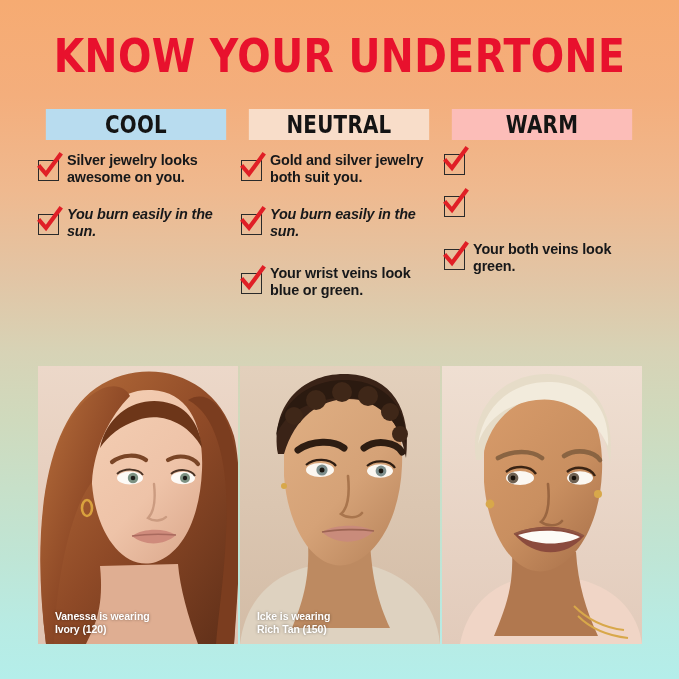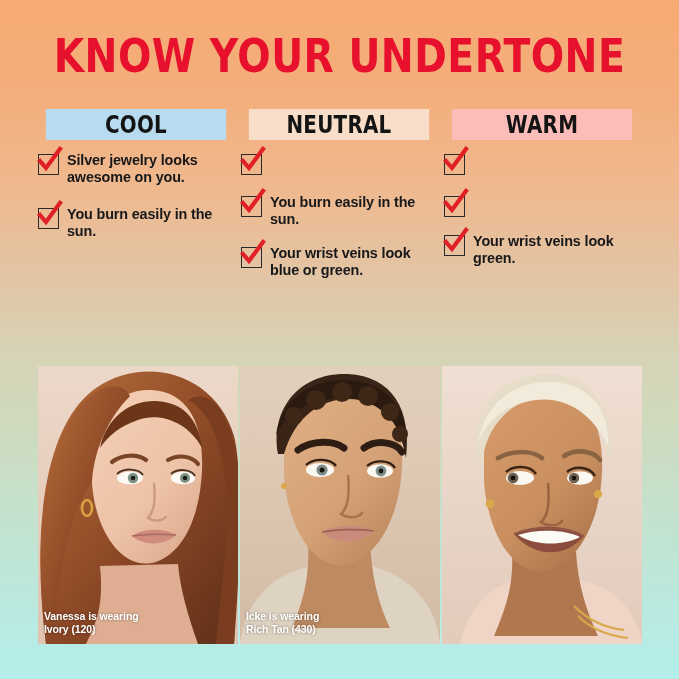--- a/index.html
+++ b/index.html
@@ -83,21 +83,21 @@
     left: 38px;
     width: 620px;
     display: flex;
     gap: 7px;
   }
   .column {
     width: 196px;
   }
   .check-item {
     display: flex;
-    align-items: flex-start;
+    align-items: center;
     margin-bottom: 18px;
   }
   .check-item:last-child { margin-bottom: 0; }
 
   .checkbox {
     position: relative;
     flex: 0 0 auto;
     width: 19px;
     height: 19px;
     border: 1.6px solid #2a2a2a;
@@ -117,42 +117,42 @@
     font-size: 14.4px;
     line-height: 17.4px;
     font-weight: bold;
     color: #17181a;
     letter-spacing: -0.15px;
     font-family: "Liberation Sans", sans-serif;
   }
 
   
   .column .check-item.row1 { margin-bottom: 19px; }
-  .column .check-item.row2 { margin-bottom: 16px; }
+  .column .check-item.row2 { margin-bottom: 24px; font-style: italic; }
 
   
   .photos {
     position: absolute;
     top: 366px;
     left: 38px;
     width: 604px;
     height: 278px;
     display: flex;
     gap: 2px;
   }
   .photo {
     position: relative;
     width: 200px;
     height: 278px;
     overflow: hidden;
     background: #e8d5c6;
   }
   .photo-caption {
     position: absolute;
-    left: 6px;
+    left: 17px;
     bottom: 9px;
     color: #ffffff;
     font-size: 10.5px;
     font-weight: bold;
     line-height: 12.5px;
     letter-spacing: -0.1px;
     text-shadow: 0 0 3px rgba(0,0,0,0.45);
     z-index: 6;
   }
 
@@ -193,20 +193,21 @@
       </div>
     </div>
 
     <div class="column">
       <div class="check-item row1">
         <span class="checkbox">
           <svg viewBox="0 0 26 26">
               <path d="M3 14 L9 21 L23 2" fill="none" stroke="#e01f26" stroke-width="4.2" stroke-linecap="square" stroke-linejoin="miter"></path>
             </svg>
         </span>
+        <span class="check-text">Gold and silver jewelry both suit you.</span>
       </div>
       <div class="check-item row2">
         <span class="checkbox">
           <svg viewBox="0 0 26 26">
               <path d="M3 14 L9 21 L23 2" fill="none" stroke="#e01f26" stroke-width="4.2" stroke-linecap="square" stroke-linejoin="miter"></path>
             </svg>
         </span>
         <span class="check-text">You burn easily in the sun.</span>
       </div>
       <div class="check-item">
@@ -233,21 +234,21 @@
               <path d="M3 14 L9 21 L23 2" fill="none" stroke="#e01f26" stroke-width="4.2" stroke-linecap="square" stroke-linejoin="miter"></path>
             </svg>
         </span>
       </div>
       <div class="check-item">
         <span class="checkbox">
           <svg viewBox="0 0 26 26">
               <path d="M3 14 L9 21 L23 2" fill="none" stroke="#e01f26" stroke-width="4.2" stroke-linecap="square" stroke-linejoin="miter"></path>
             </svg>
         </span>
-        <span class="check-text">Your wrist veins look green.</span>
+        <span class="check-text">Your both veins look green.</span>
       </div>
     </div>
 
   </div>
 
   <div class="photos">
 
     <div class="photo">
       <svg class="face-svg" viewBox="0 0 200 278" preserveAspectRatio="xMidYMid slice">
         <defs>
@@ -350,21 +351,21 @@
 
         <path d="M108 110 C110 130 108 142 101 148 C108 153 118 152 122 147" stroke="#a9754d" stroke-width="2.6" fill="none" stroke-linecap="round"></path>
 
         <path d="M82 166 C96 158 120 158 134 165 C120 179 96 179 82 166 Z" fill="#c98b7b"></path>
         <path d="M82 166 C98 163 120 163 134 165" stroke="#9c6352" stroke-width="1.6" fill="none"></path>
 
         <circle cx="44" cy="120" r="3" fill="#d8a84a"></circle>
       </svg>
       <div class="photo-caption">
         <div>Icke is wearing</div>
-        <div>Rich Tan (430)</div>
+        <div>Rich Tan (150)</div>
       </div>
     </div>
 
     <div class="photo">
       <svg class="face-svg" viewBox="0 0 200 278" preserveAspectRatio="xMidYMid slice">
         <defs>
           <linearGradient id="bg3" x1="0" y1="0" x2="0" y2="1">
             <stop offset="0" stop-color="#efdfd2"></stop>
               <stop offset="1" stop-color="#e2cbbb"></stop>
           </linearGradient>

